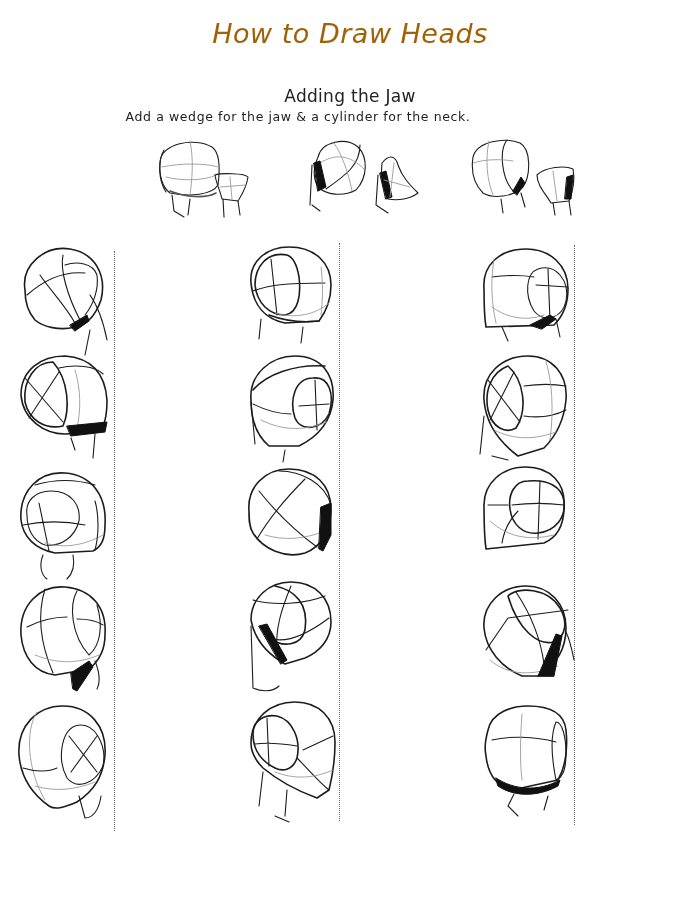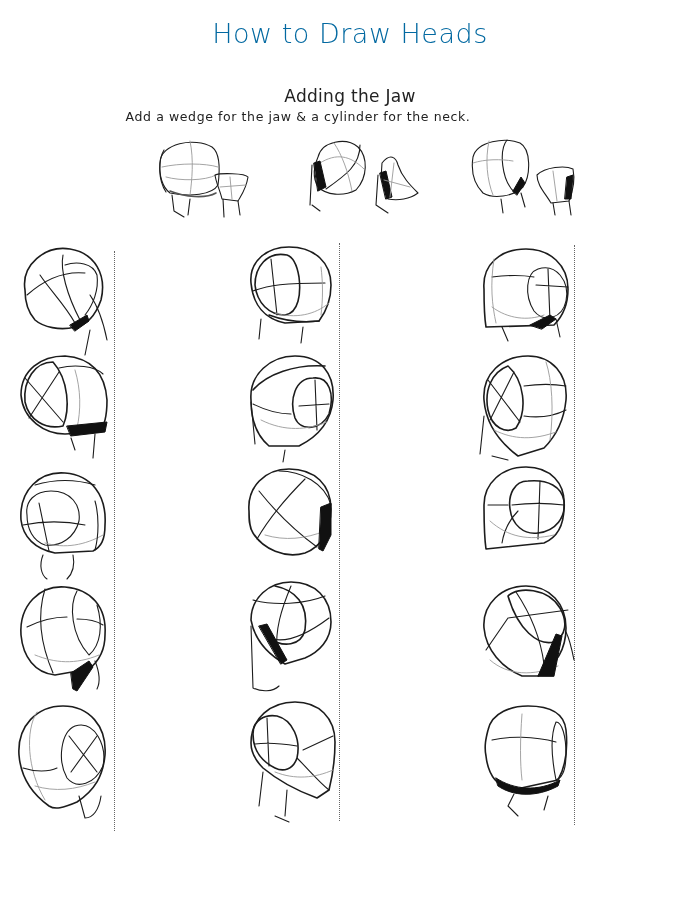--- a/index.html
+++ b/index.html
@@ -1,19 +1,19 @@
 <!DOCTYPE html>
 <html><head>
 <meta charset="utf-8">
 <style>
   html, body { margin: 0; padding: 0; background: #ffffff; }
   body { width: 700px; height: 906px; position: relative; overflow: hidden;
          font-family: "DejaVu Sans", "Liberation Sans", sans-serif; color: #1a1a1a; }
   .title { position: absolute; top: 18px; left: 0; width: 700px; text-align: center;
-           font-size: 27px; font-weight: 300; letter-spacing: 0.5px; color: #0369a1; }
+           font-size: 27px; font-weight: 300; letter-spacing: 0.5px; color: #a16207; font-style: italic; }
   .subtitle { position: absolute; top: 86px; left: 0; width: 700px; text-align: center;
               font-size: 17px; color: #222; letter-spacing: 0.3px; }
   .desc { position: absolute; top: 109px; left: 0; width: 596px; text-align: center;
           font-size: 12.5px; color: #222; letter-spacing: 0.6px; }
   .example { position: absolute; }
   .dash { position: absolute; width: 0; border-left: 1.5px dotted #666; }
   .sketch { position: absolute; }
   svg { overflow: visible; }
   svg path, svg ellipse, svg circle, svg line { fill: none; stroke: #1c1c1c; stroke-linecap: round; stroke-linejoin: round; }
   .lt { stroke: #9a9a9a !important; stroke-width: 0.9; }

